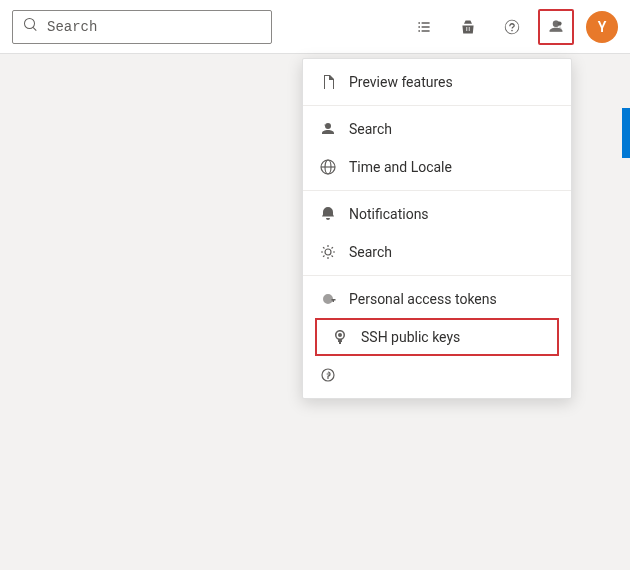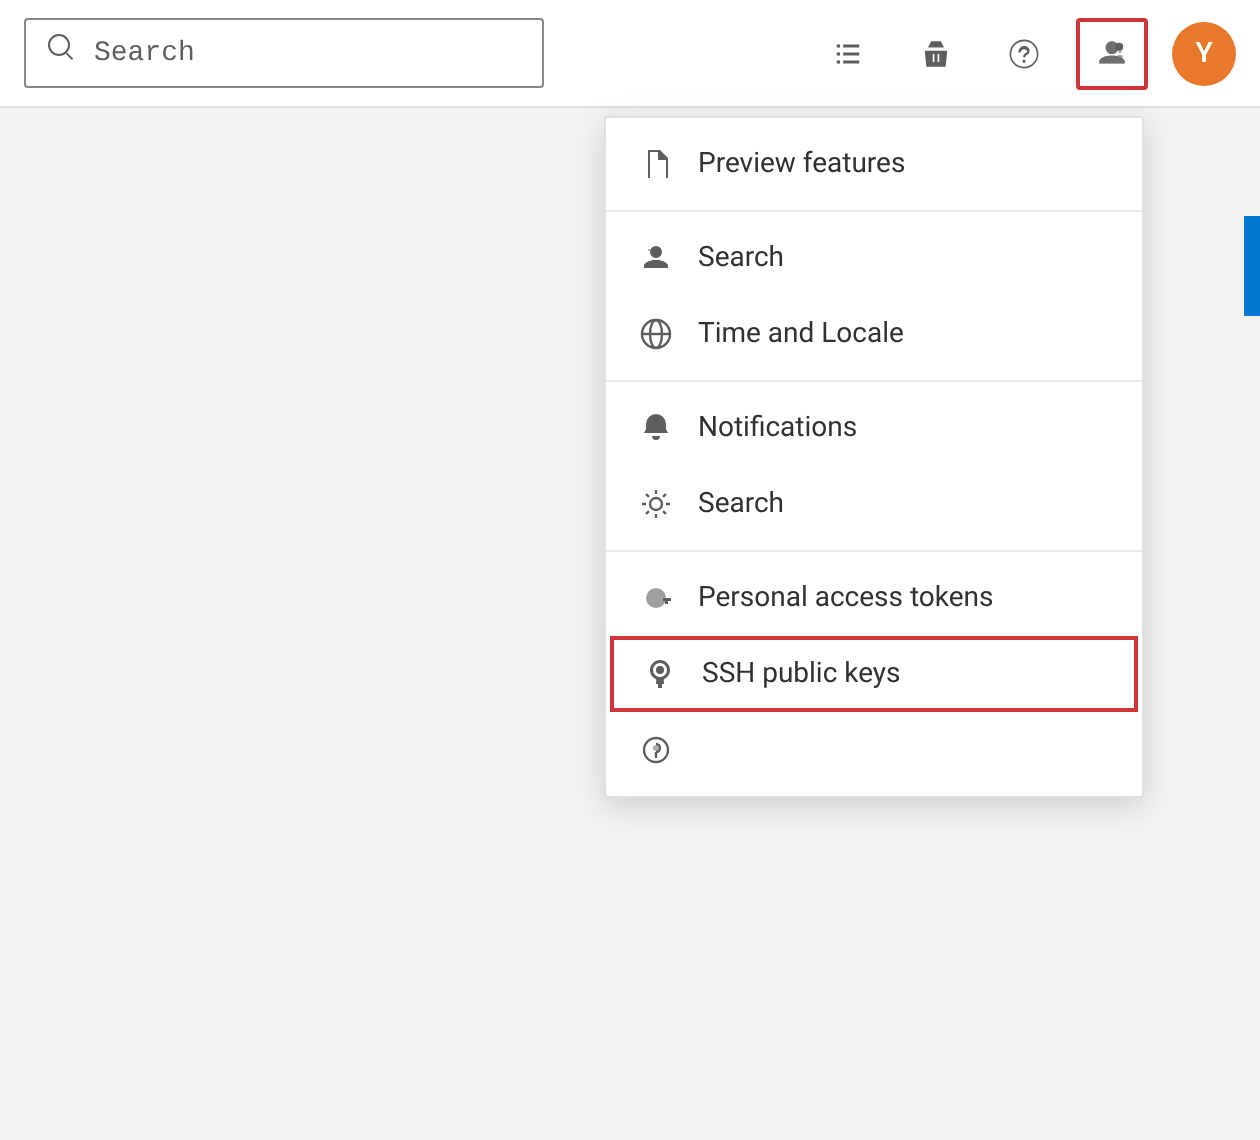--- a/index.html
+++ b/index.html
@@ -134,21 +134,21 @@
     }
 
     .dropdown-divider {
       height: 1px;
       background: #edebe9;
       margin: 4px 0;
     }
 
     .dropdown-item.highlighted {
       border: 2px solid #d13438;
-      margin: 0 2px;
+      margin: 0 12px;
       padding: 8px 14px;
     }
 
     
     svg {
       width: 16px;
       height: 16px;
       fill: currentColor;
     }
   </style>

